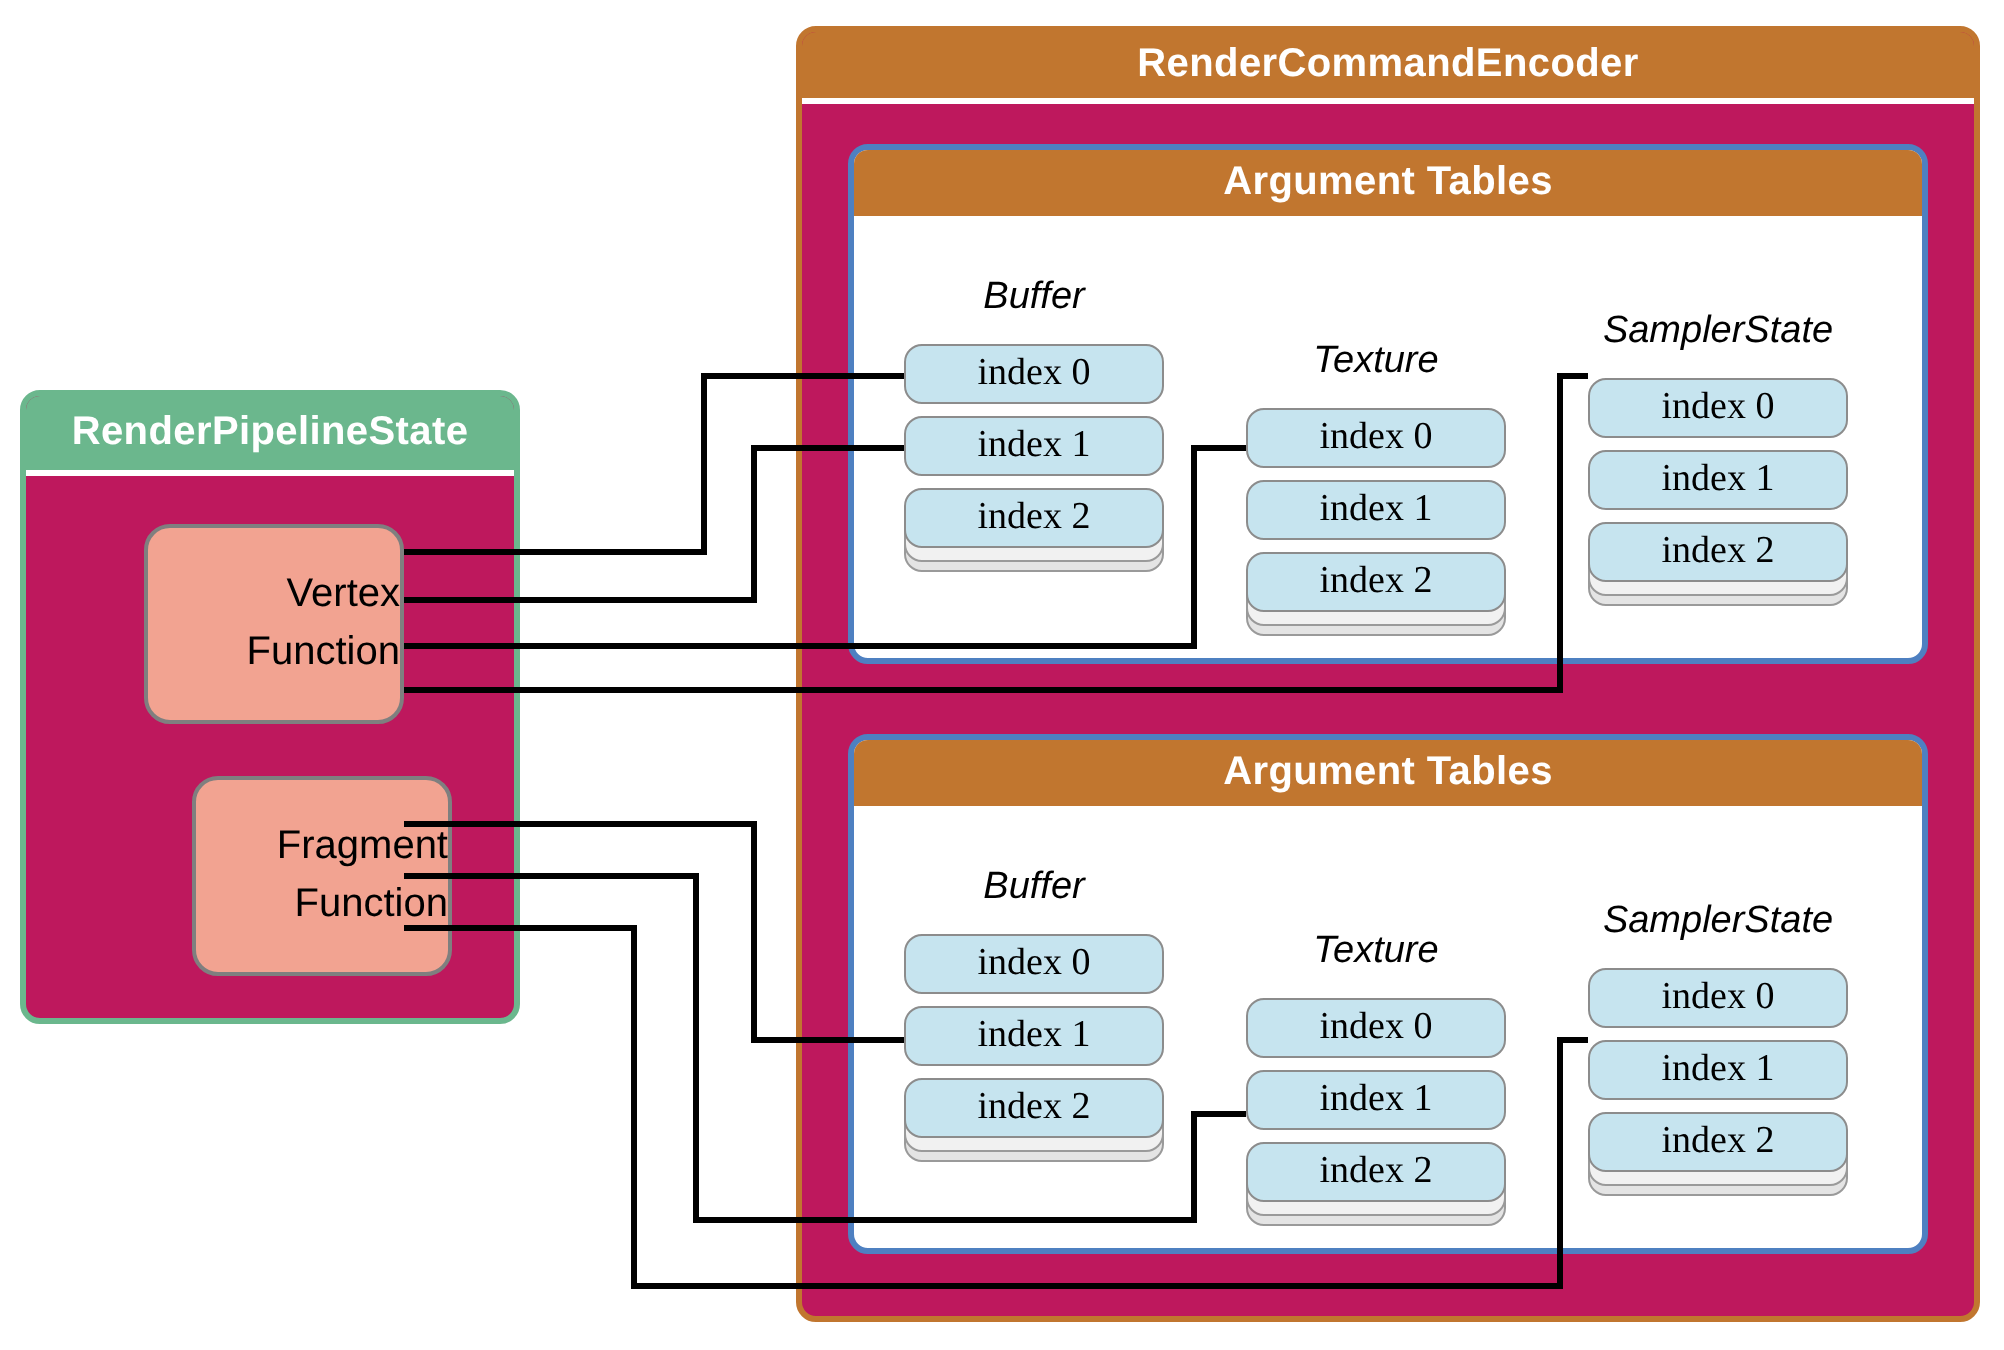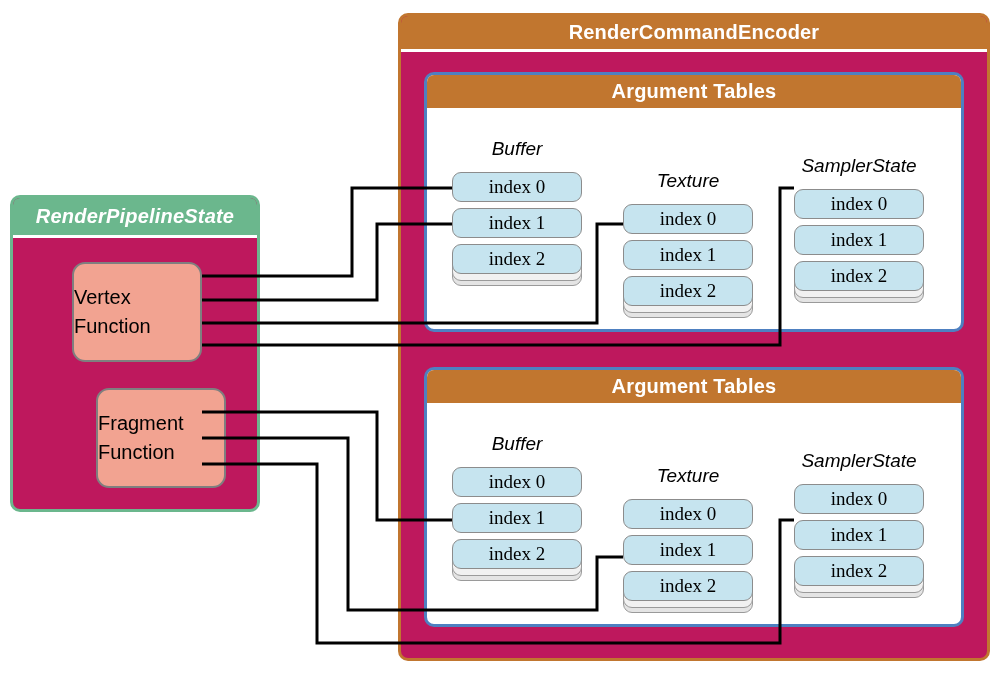--- a/index.html
+++ b/index.html
@@ -20,27 +20,27 @@
 
   
   .arg-table{position:absolute;left:23px;width:540px;height:260px;border:3px solid var(--blue);
              border-radius:10px;background:#fff;box-sizing:border-box;overflow:visible;}
   #arg-table-1{top:56px;}
   #arg-table-2{top:351px;}
   .arg-table .panel-header{height:33px;background:var(--blue);border-radius:7px 7px 0 0;}
 
   
   #pipeline{left:10px;top:195px;width:250px;height:317px;border:3px solid var(--green);}
-  #pipeline .panel-header{height:37px;background:var(--green);font-style:italic;}
+  #pipeline .panel-header{height:37px;background:var(--green);}
 
   
   .fn-box{
     position:absolute;left:59px;width:130px;height:100px;box-sizing:border-box;
     background:var(--salmon);border:2px solid #7f7f7f;border-radius:13px;
-    display:flex;flex-direction:column;align-items:flex-start;justify-content:center;
+    display:flex;flex-direction:column;align-items:flex-end;justify-content:center;
     font-size:20px;line-height:29px;
   }
   #vertex-fn{top:64px;}
   #fragment-fn{top:190px;margin-left:24px;}
 
   
   .column{position:absolute;top:63px;width:130px;}
   .col-buffer{left:25px;}
   .col-texture{left:196px;margin-top:32px;}
   .col-sampler{left:367px;margin-top:17px;}

